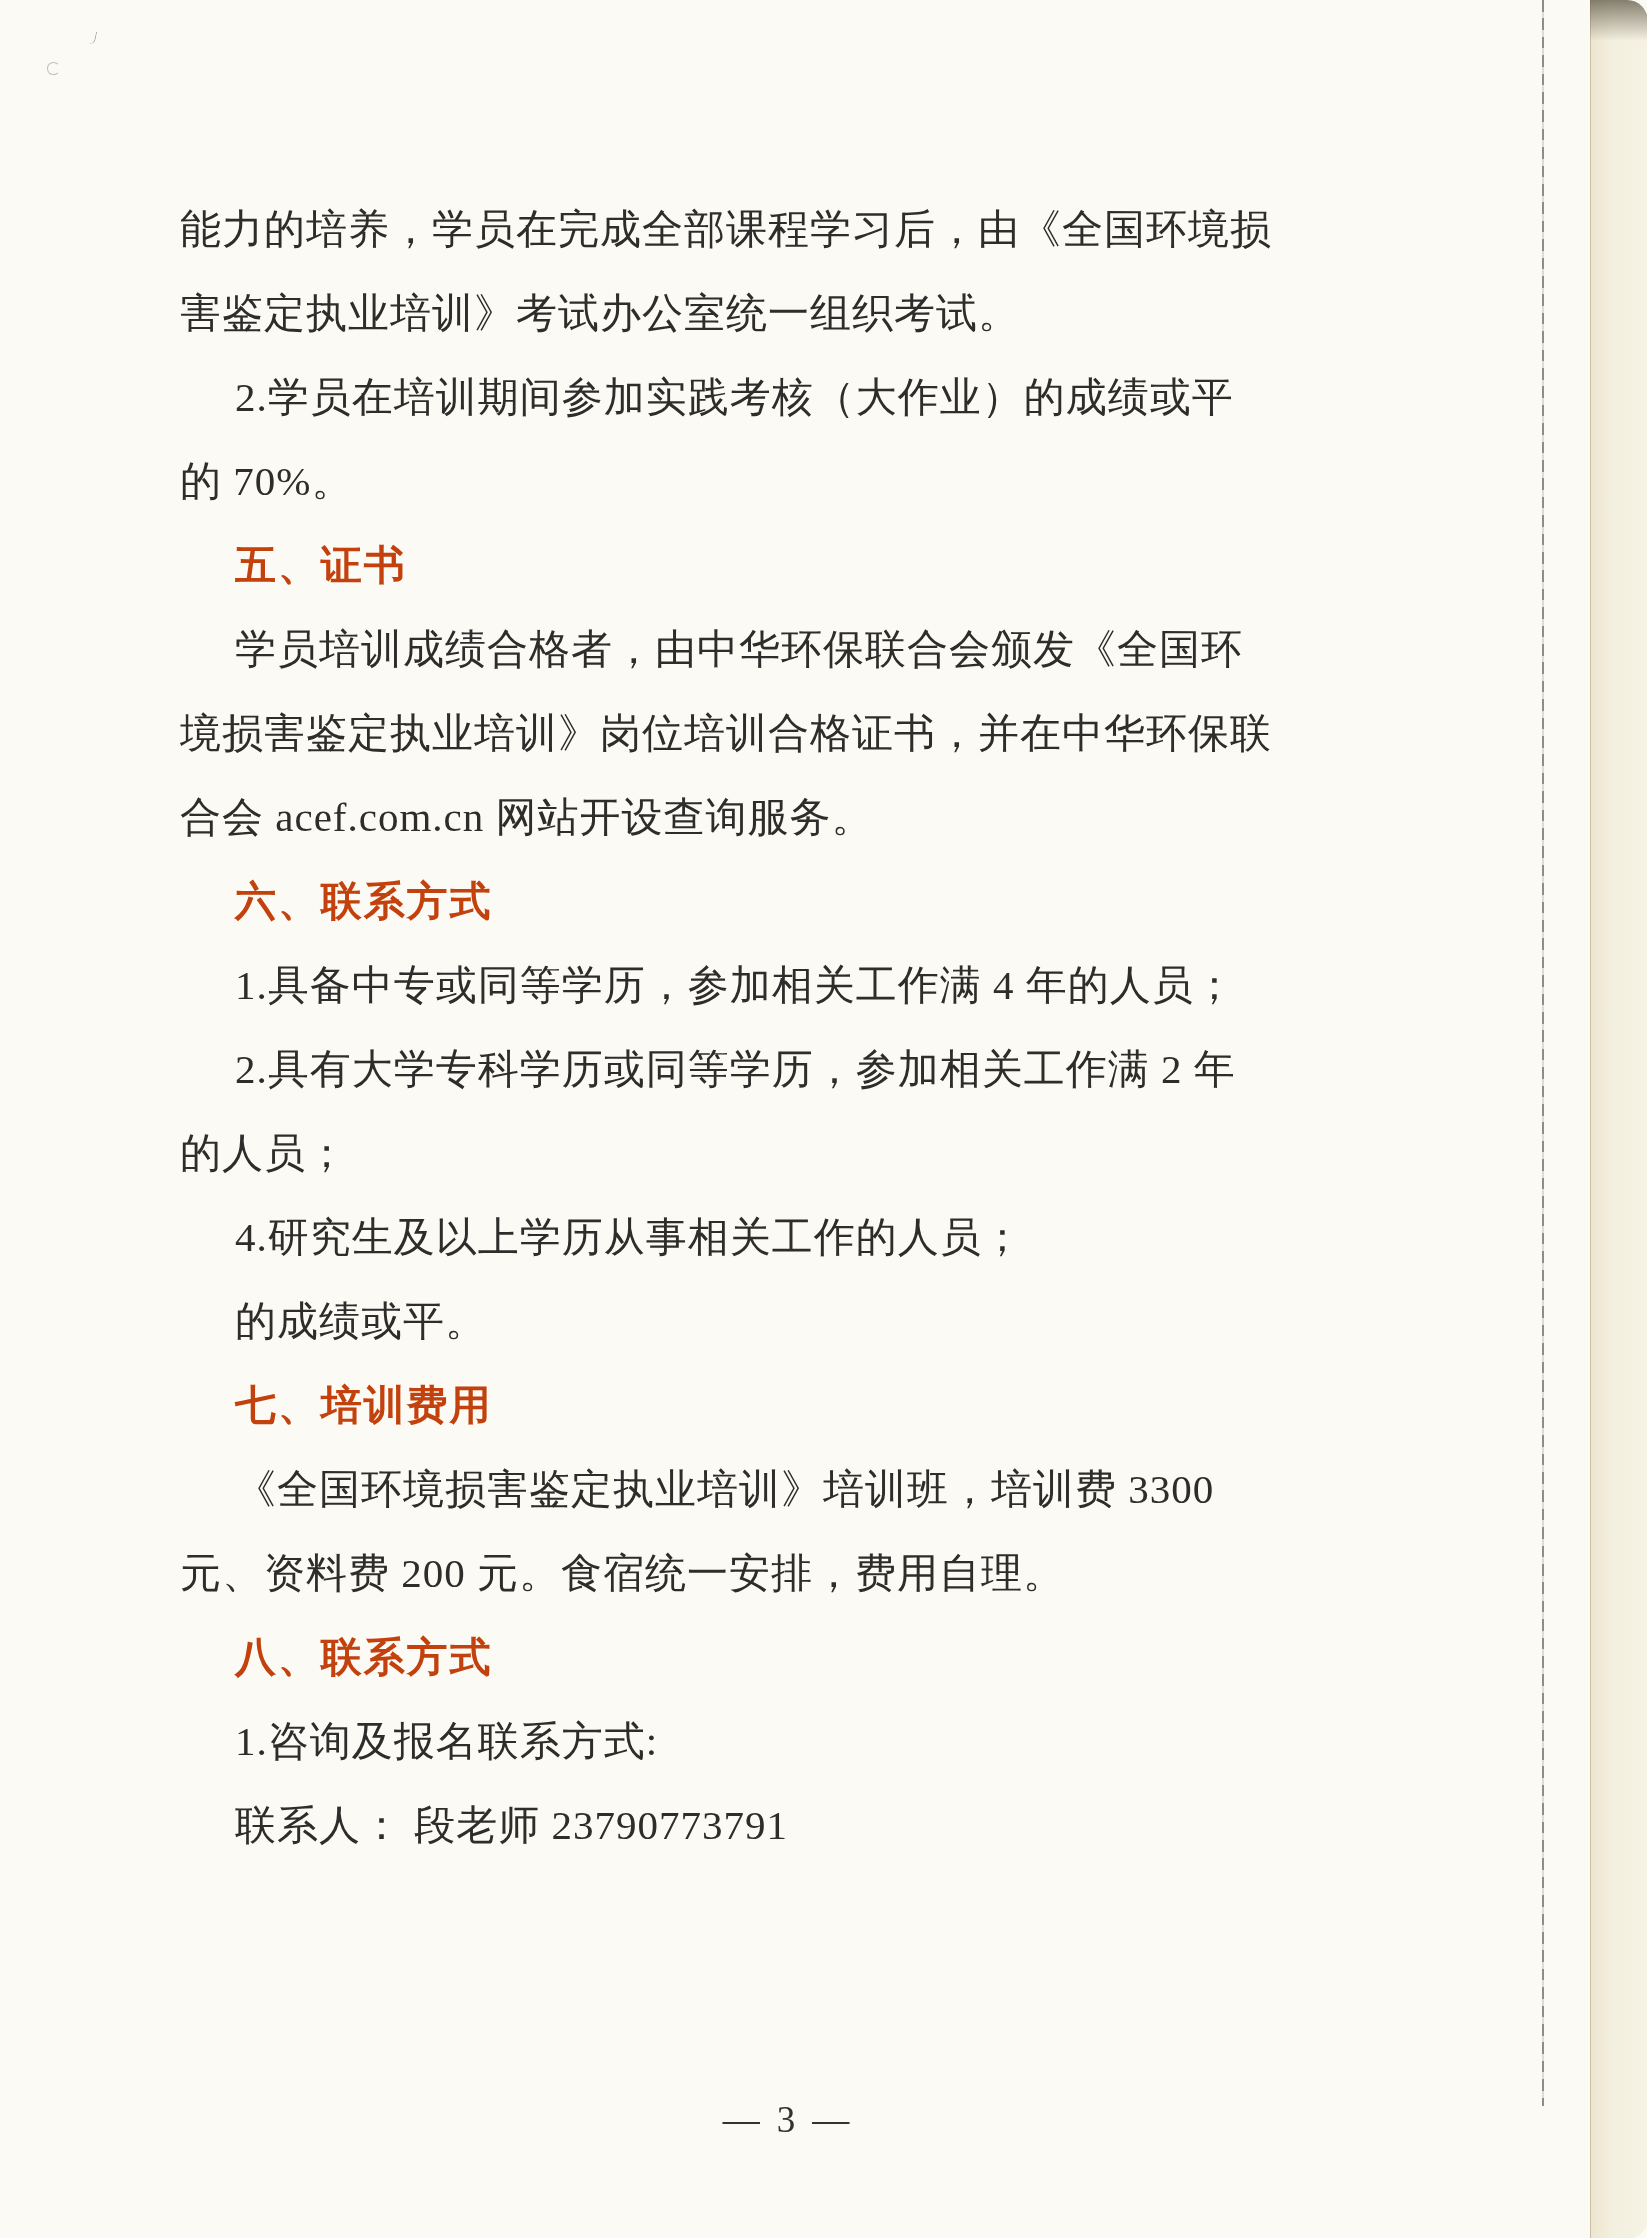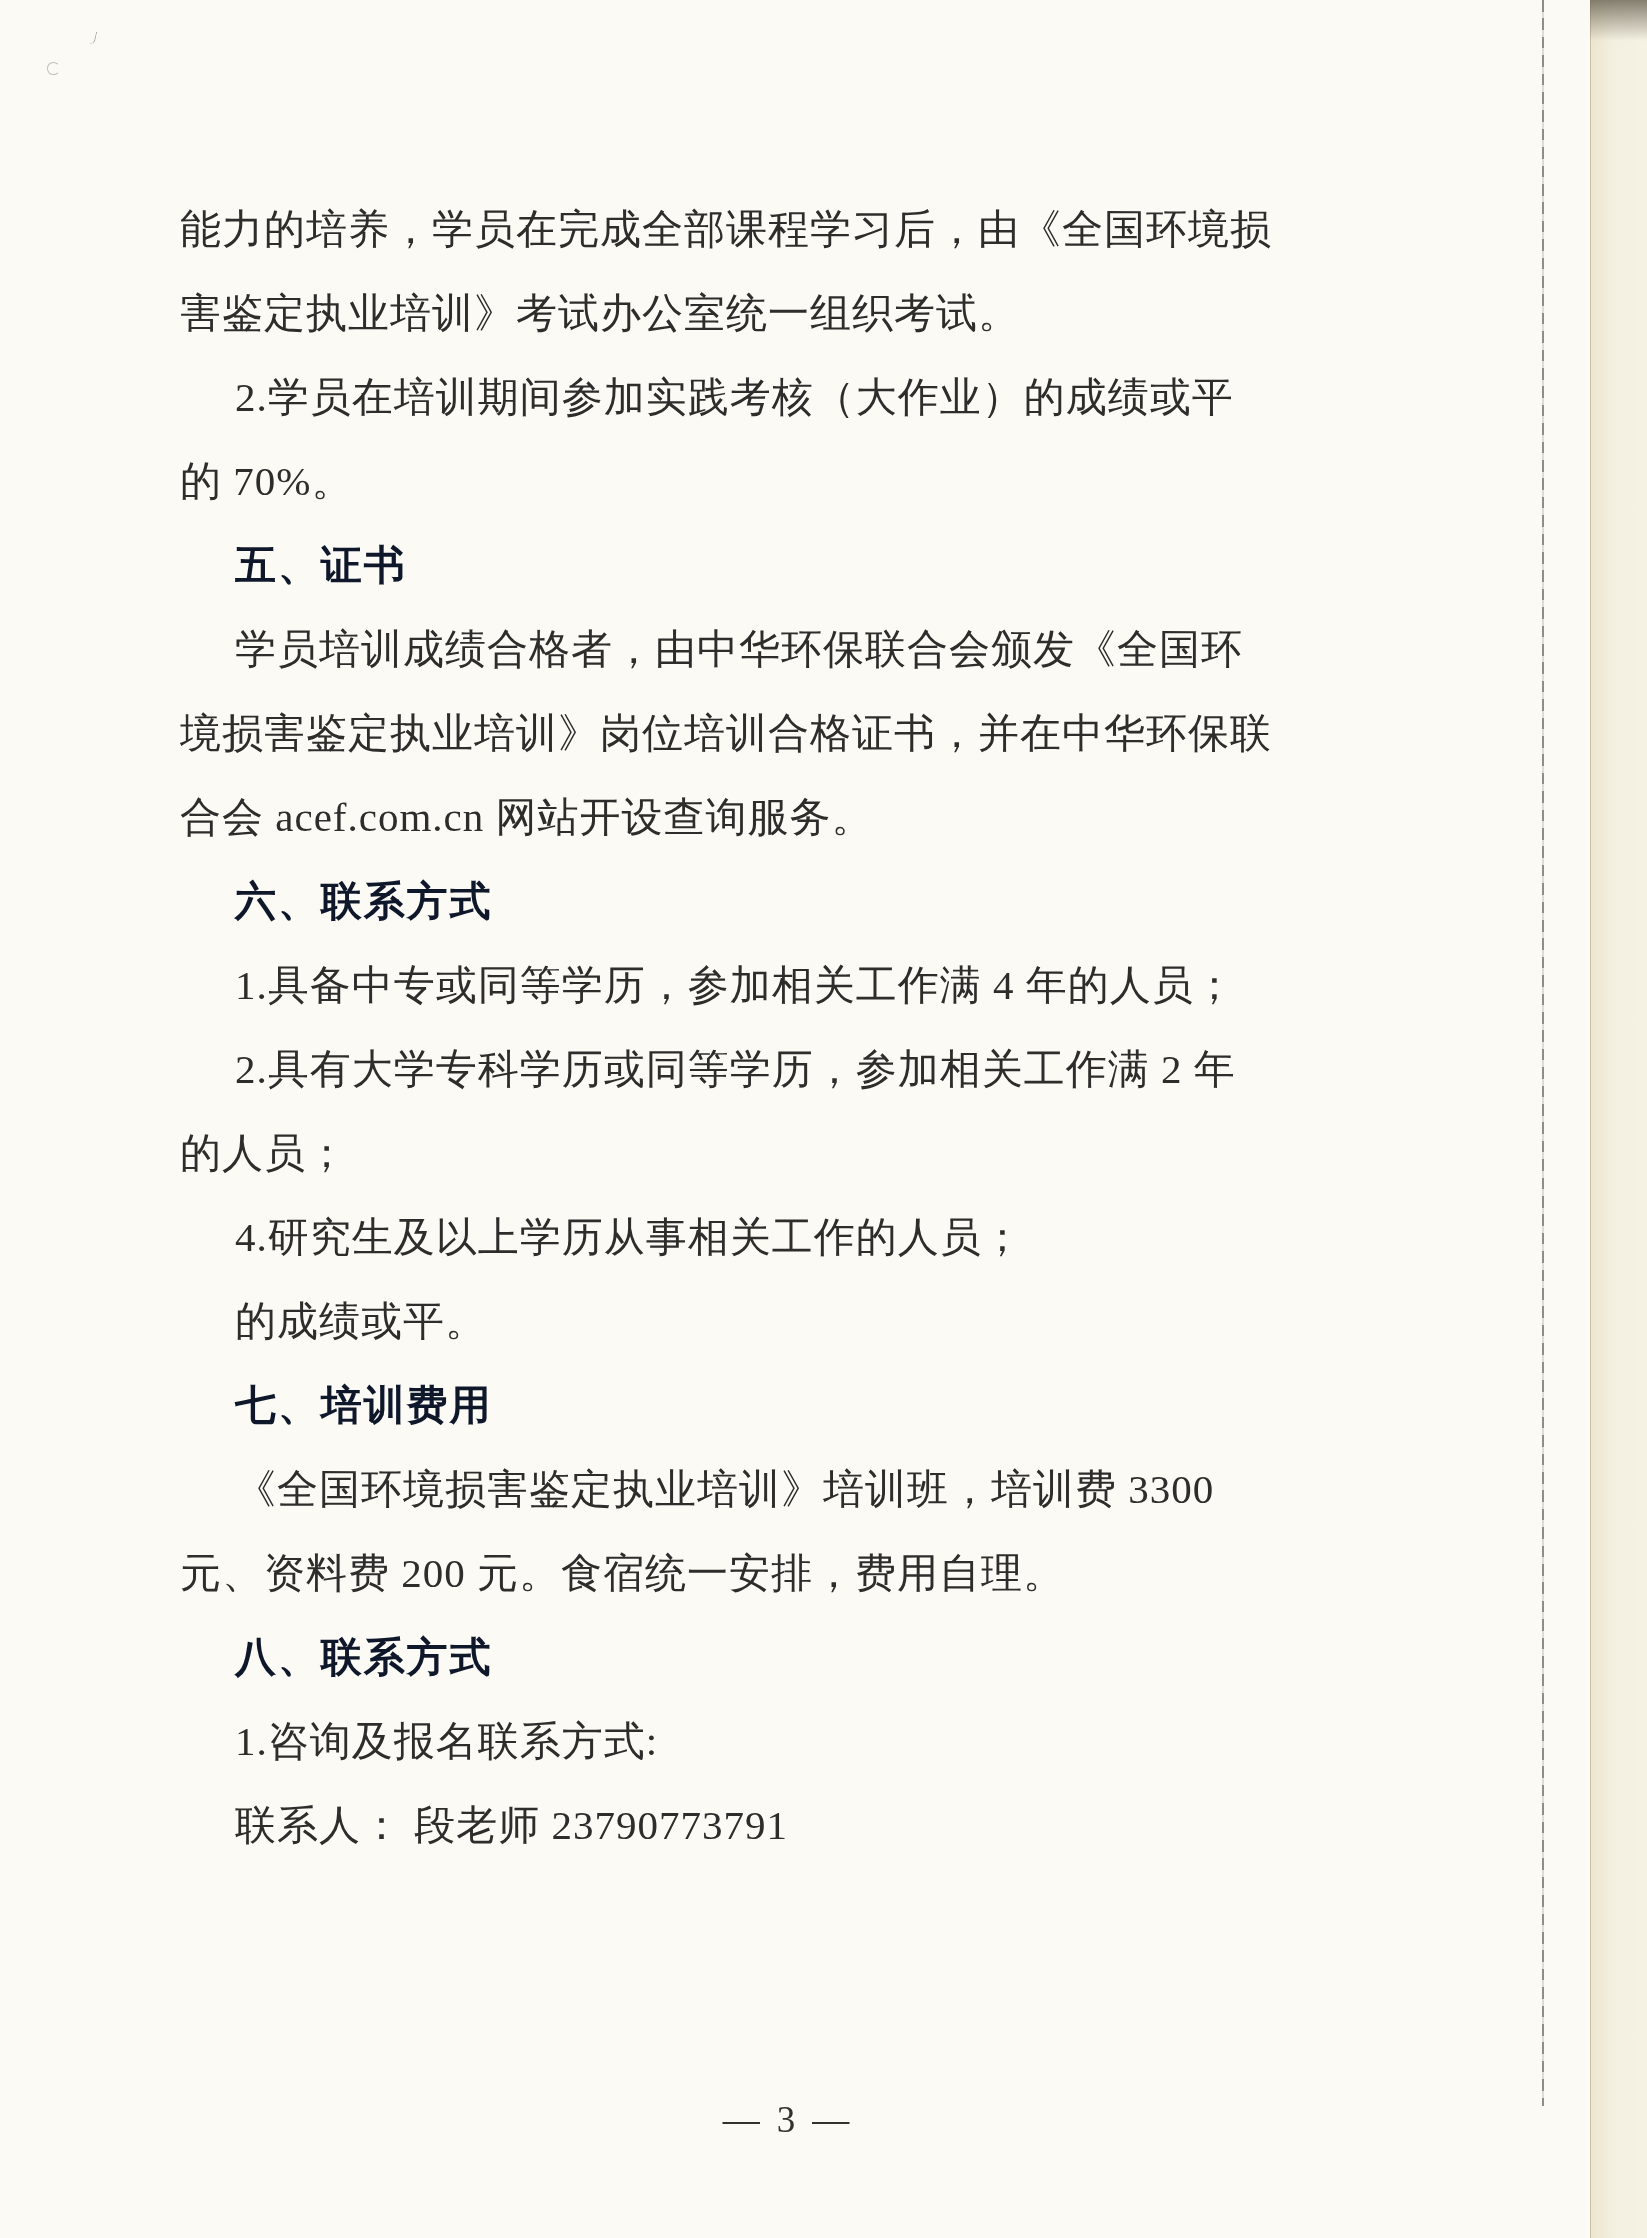--- a/index.html
+++ b/index.html
@@ -8,20 +8,21 @@
     background: #fbfaf5;
   }
   .page {
     position: relative;
     width: 1648px;
     height: 2239px;
     background: #fbfaf5;
     overflow: hidden;
     font-family: "Liberation Serif", "DejaVu Serif", serif;
     color: #2e2d2b;
+    border-radius: 21px;
   }
   
   .edge-strip {
     position: absolute;
     left: 1590px;
     top: 0;
     width: 57px;
     height: 2239px;
     background: linear-gradient(90deg, #ece5cf, #f4f0e0 40%, #f6f2e4);
     border-left: 1.9px solid #c9c0a6;
@@ -79,21 +80,21 @@
     letter-spacing: 1px;
     white-space: pre;
   }
   .line.indent {
     text-indent: 55px;
   }
   .line.heading {
     font-family: "Liberation Sans", "DejaVu Sans", sans-serif;
     font-weight: 700;
     letter-spacing: 1.9px;
-    color: #0f172a;
+    color: #c2410c;
   }
   .footer {
     position: absolute;
     top: 2098px;
     left: 788px;
     transform: translateX(-50%);
     font-size: 37px;
     line-height: 43px;
     letter-spacing: 3.9px;
     white-space: pre;

